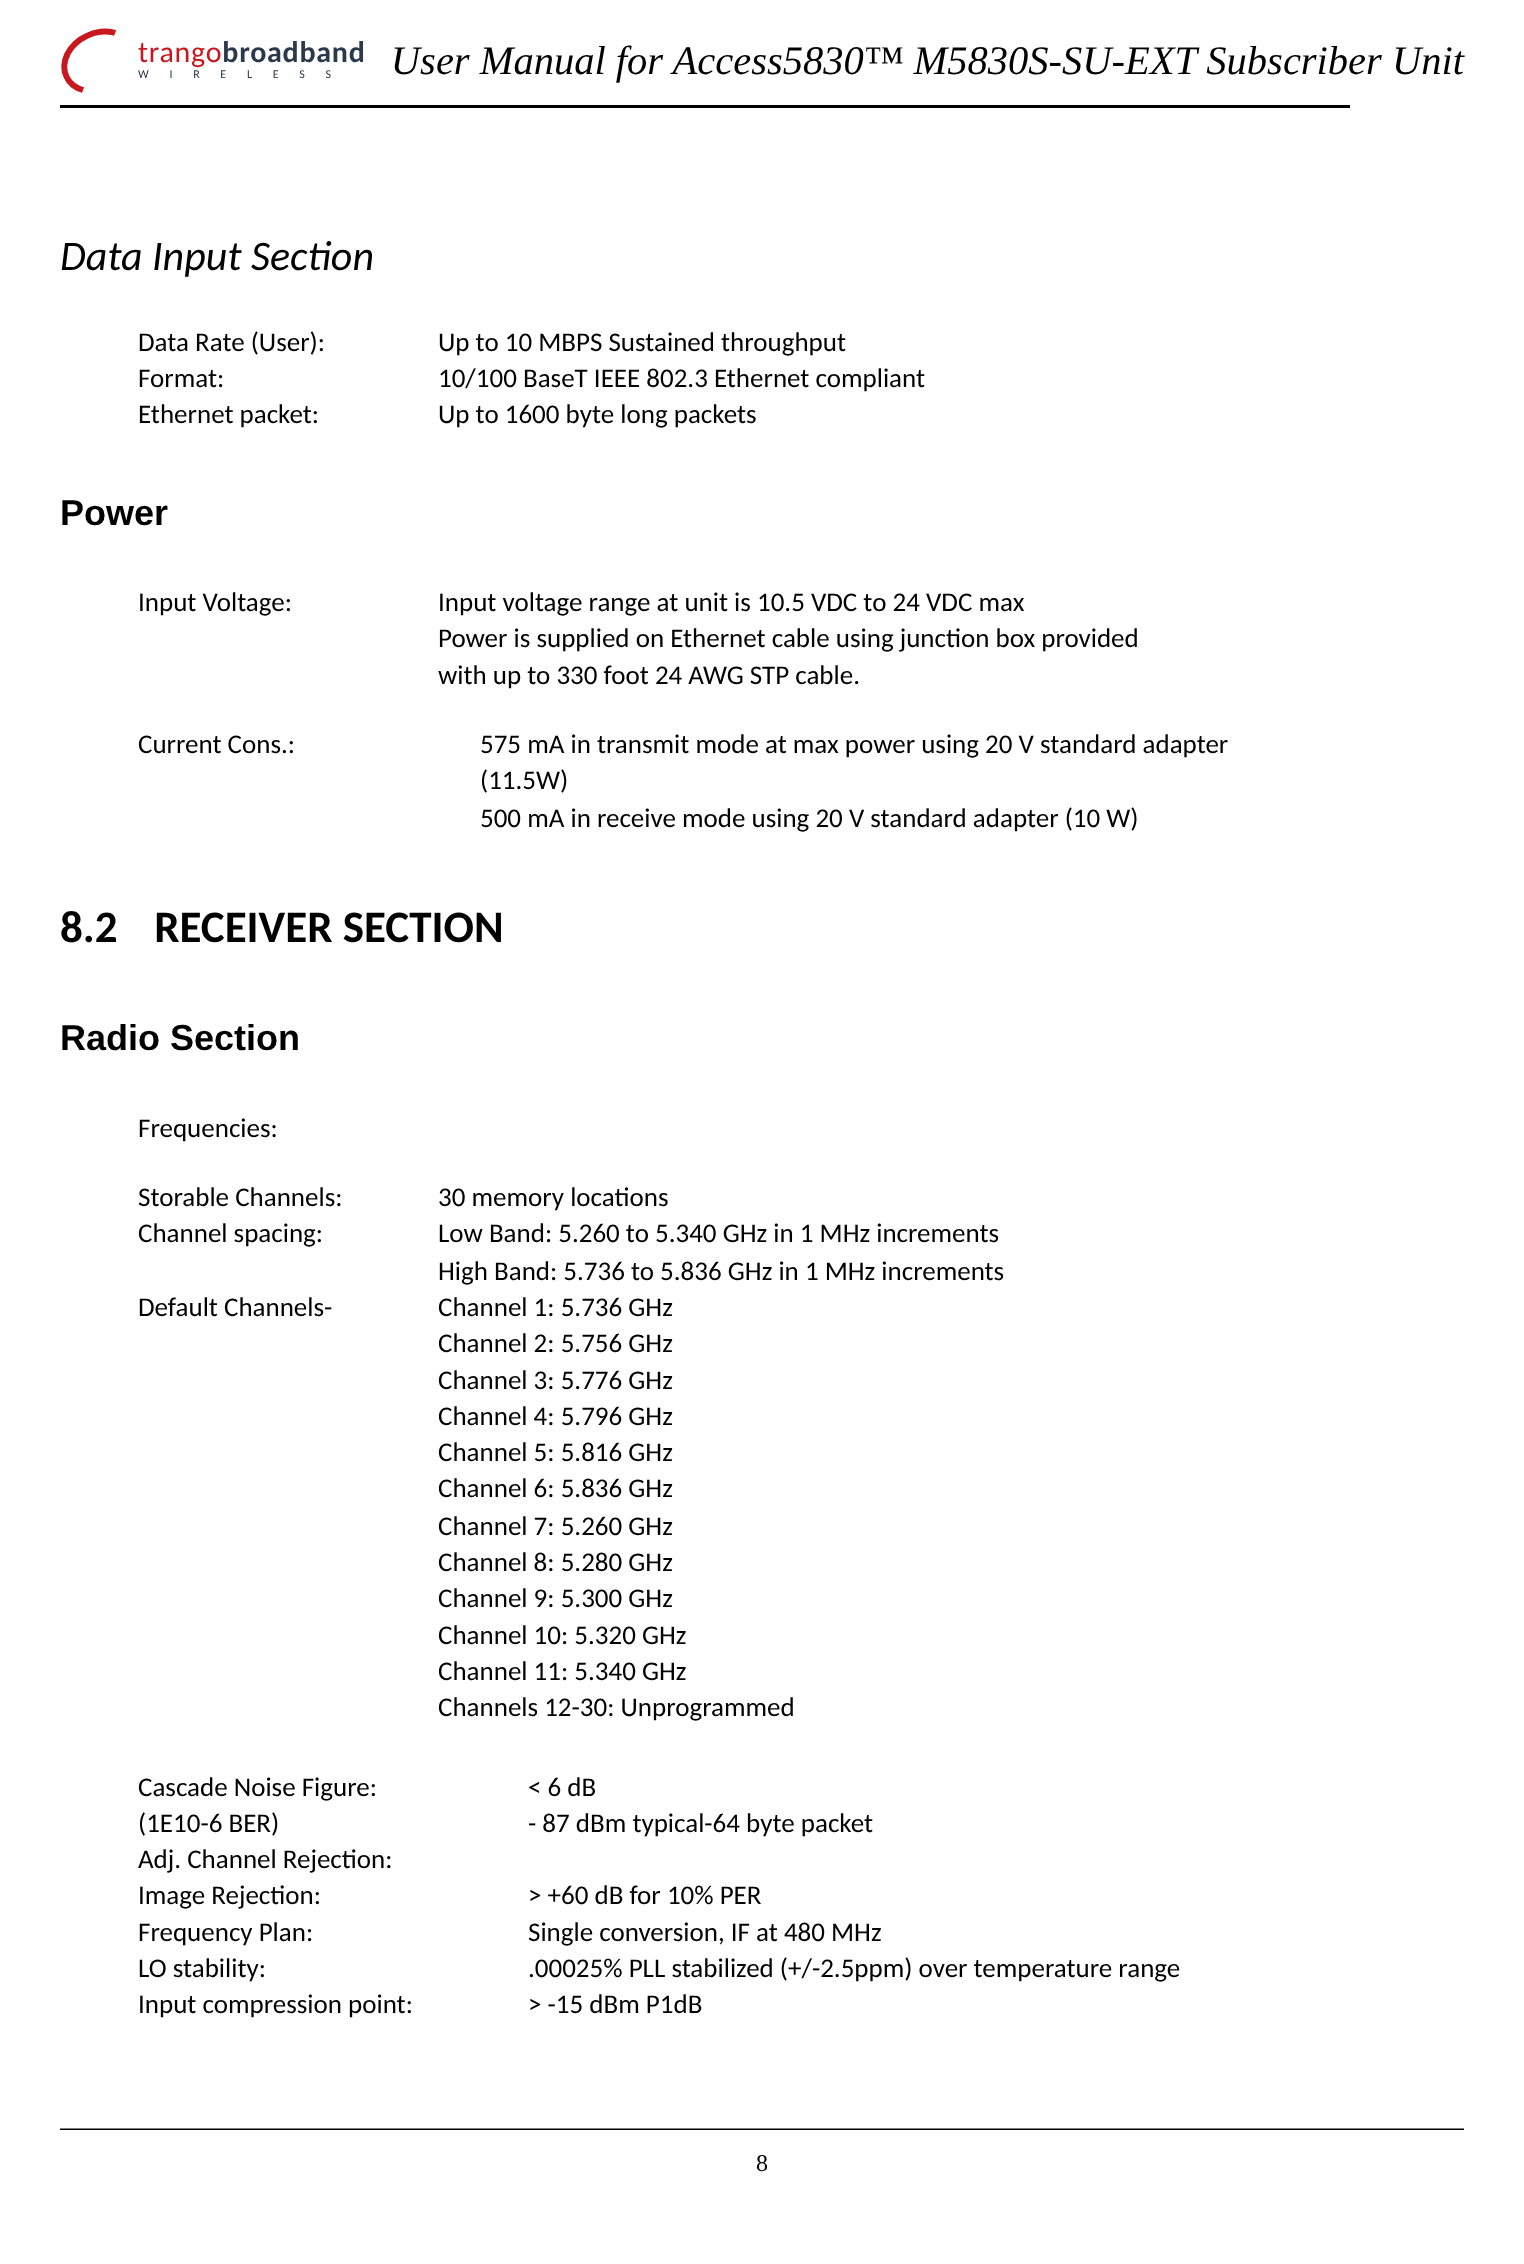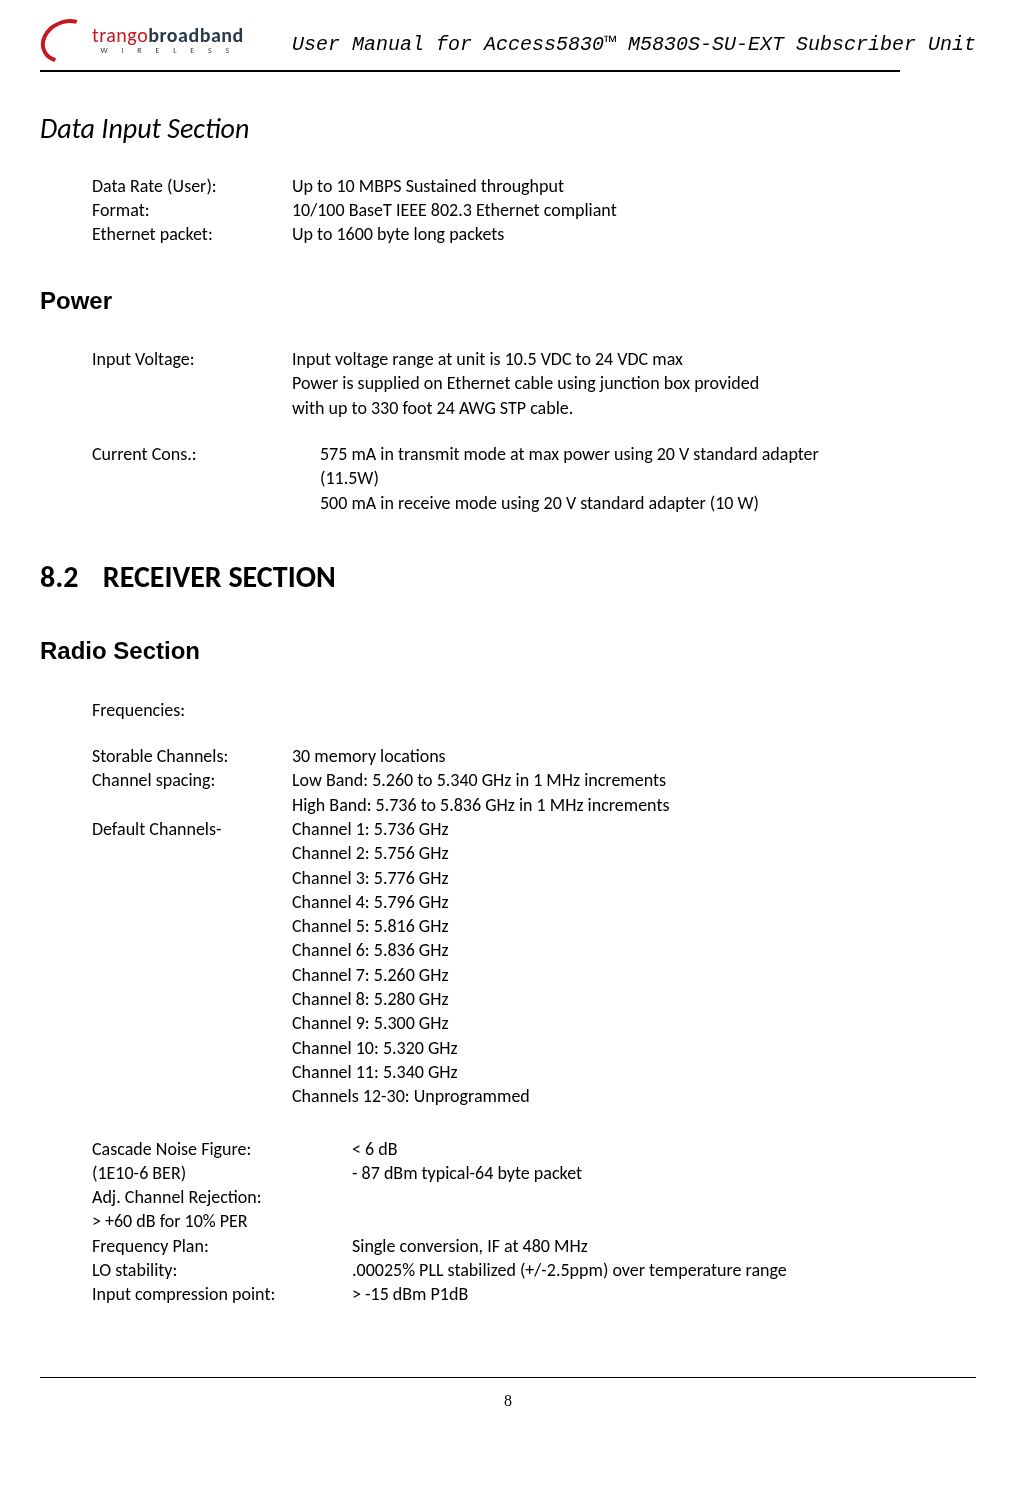--- a/index.html
+++ b/index.html
@@ -51,37 +51,37 @@
     .logo-main {
       font-size: 20px;
       letter-spacing: 0.5px;
     }
     .logo-main .red { color: #c8171e; font-weight: 400; margin-top: 12px; }
     .logo-main .dark { color: #2b3a4a; font-weight: 600; }
     .logo-sub {
       font-size: 8px;
       letter-spacing: 6px;
       color: #2b3a4a;
-      text-align: center;
+      text-align: left;
       margin-top: 1px;
     }
     .header-title {
       font-style: italic;
-      font-size: 20px;
-      font-family: Liberation Mono, monospace;
+      font-size: 27px;
+      font-family: Liberation Serif, serif;
       white-space: nowrap;
     }
     .header-rule {
       border: none;
       border-top: 2px solid #000;
       margin: 4px 0 0 0;
       width: 860px;
     }
     .content {
-      padding-top: 38px;
+      padding-top: 80px;
     }
     .section-h-italic {
       font-size: 28px;
       font-style: italic;
       font-weight: 400;
       font-family: Calibri, sans-serif;
       margin-bottom: 26px;
     }
     .section-h-bold {
       font-size: 24px;
@@ -221,20 +221,21 @@
       <div class="kv-row">
       </div>
       <div class="kv-row">
         <div class="kv-label">(1E10-6 BER)</div>
         <div class="kv-value">- 87 dBm typical-64 byte packet</div>
       </div>
       <div class="kv-row">
         <div class="kv-label">Adj. Channel Rejection:</div>
       </div>
       <div class="kv-row">
+        <div class="kv-label">Image Rejection:</div>
         <div class="kv-value">&gt; +60 dB for 10% PER</div>
       </div>
       <div class="kv-row">
         <div class="kv-label">Frequency Plan:</div>
         <div class="kv-value">Single conversion, IF at 480 MHz</div>
       </div>
       <div class="kv-row">
         <div class="kv-label">LO stability:</div>
         <div class="kv-value">.00025% PLL stabilized (+/-2.5ppm) over temperature range</div>
       </div>

